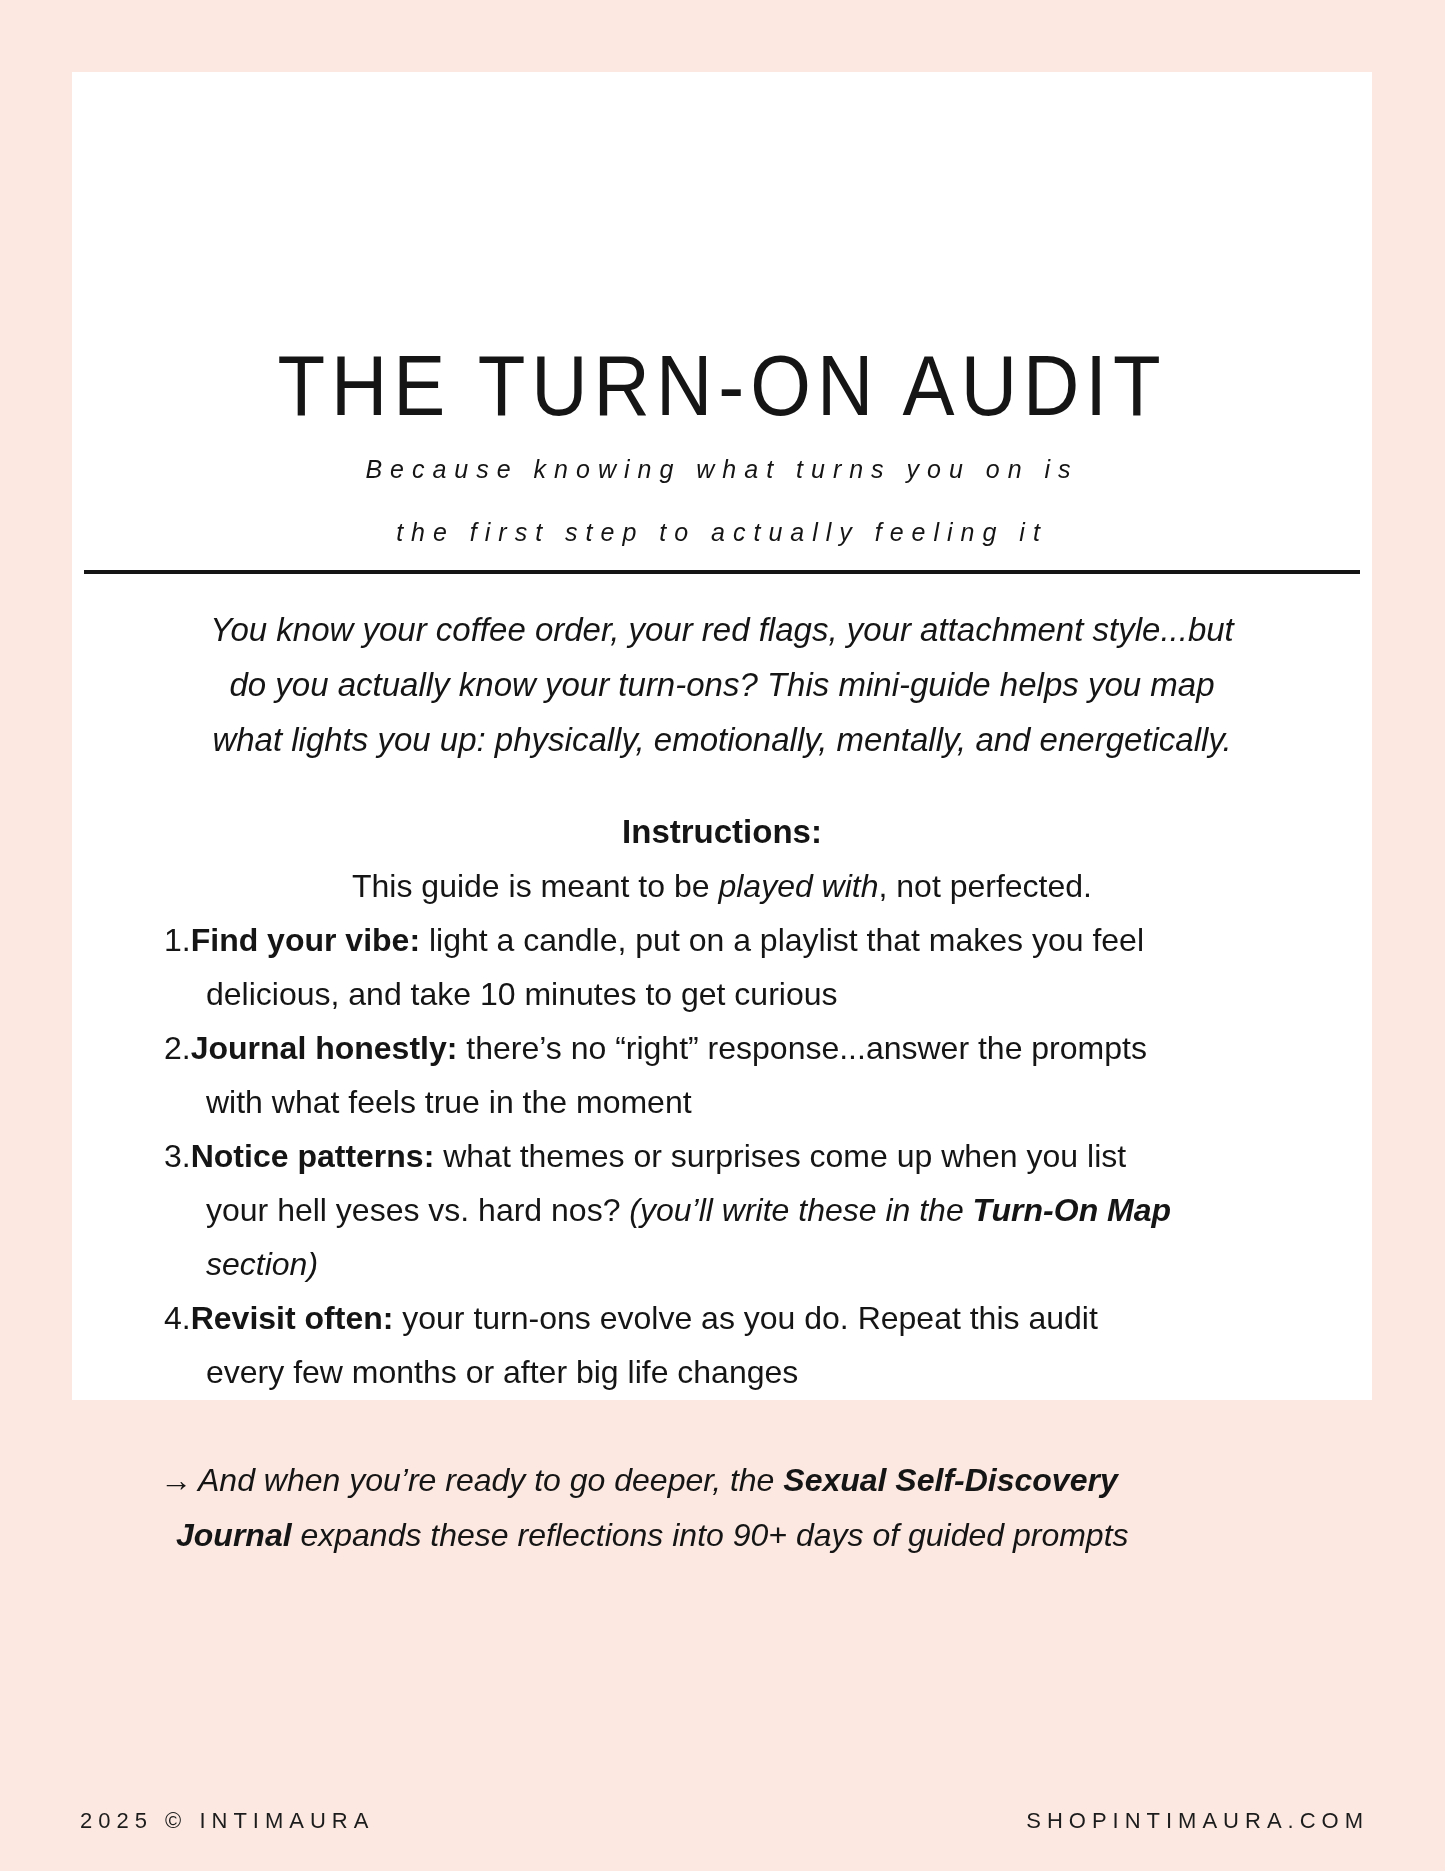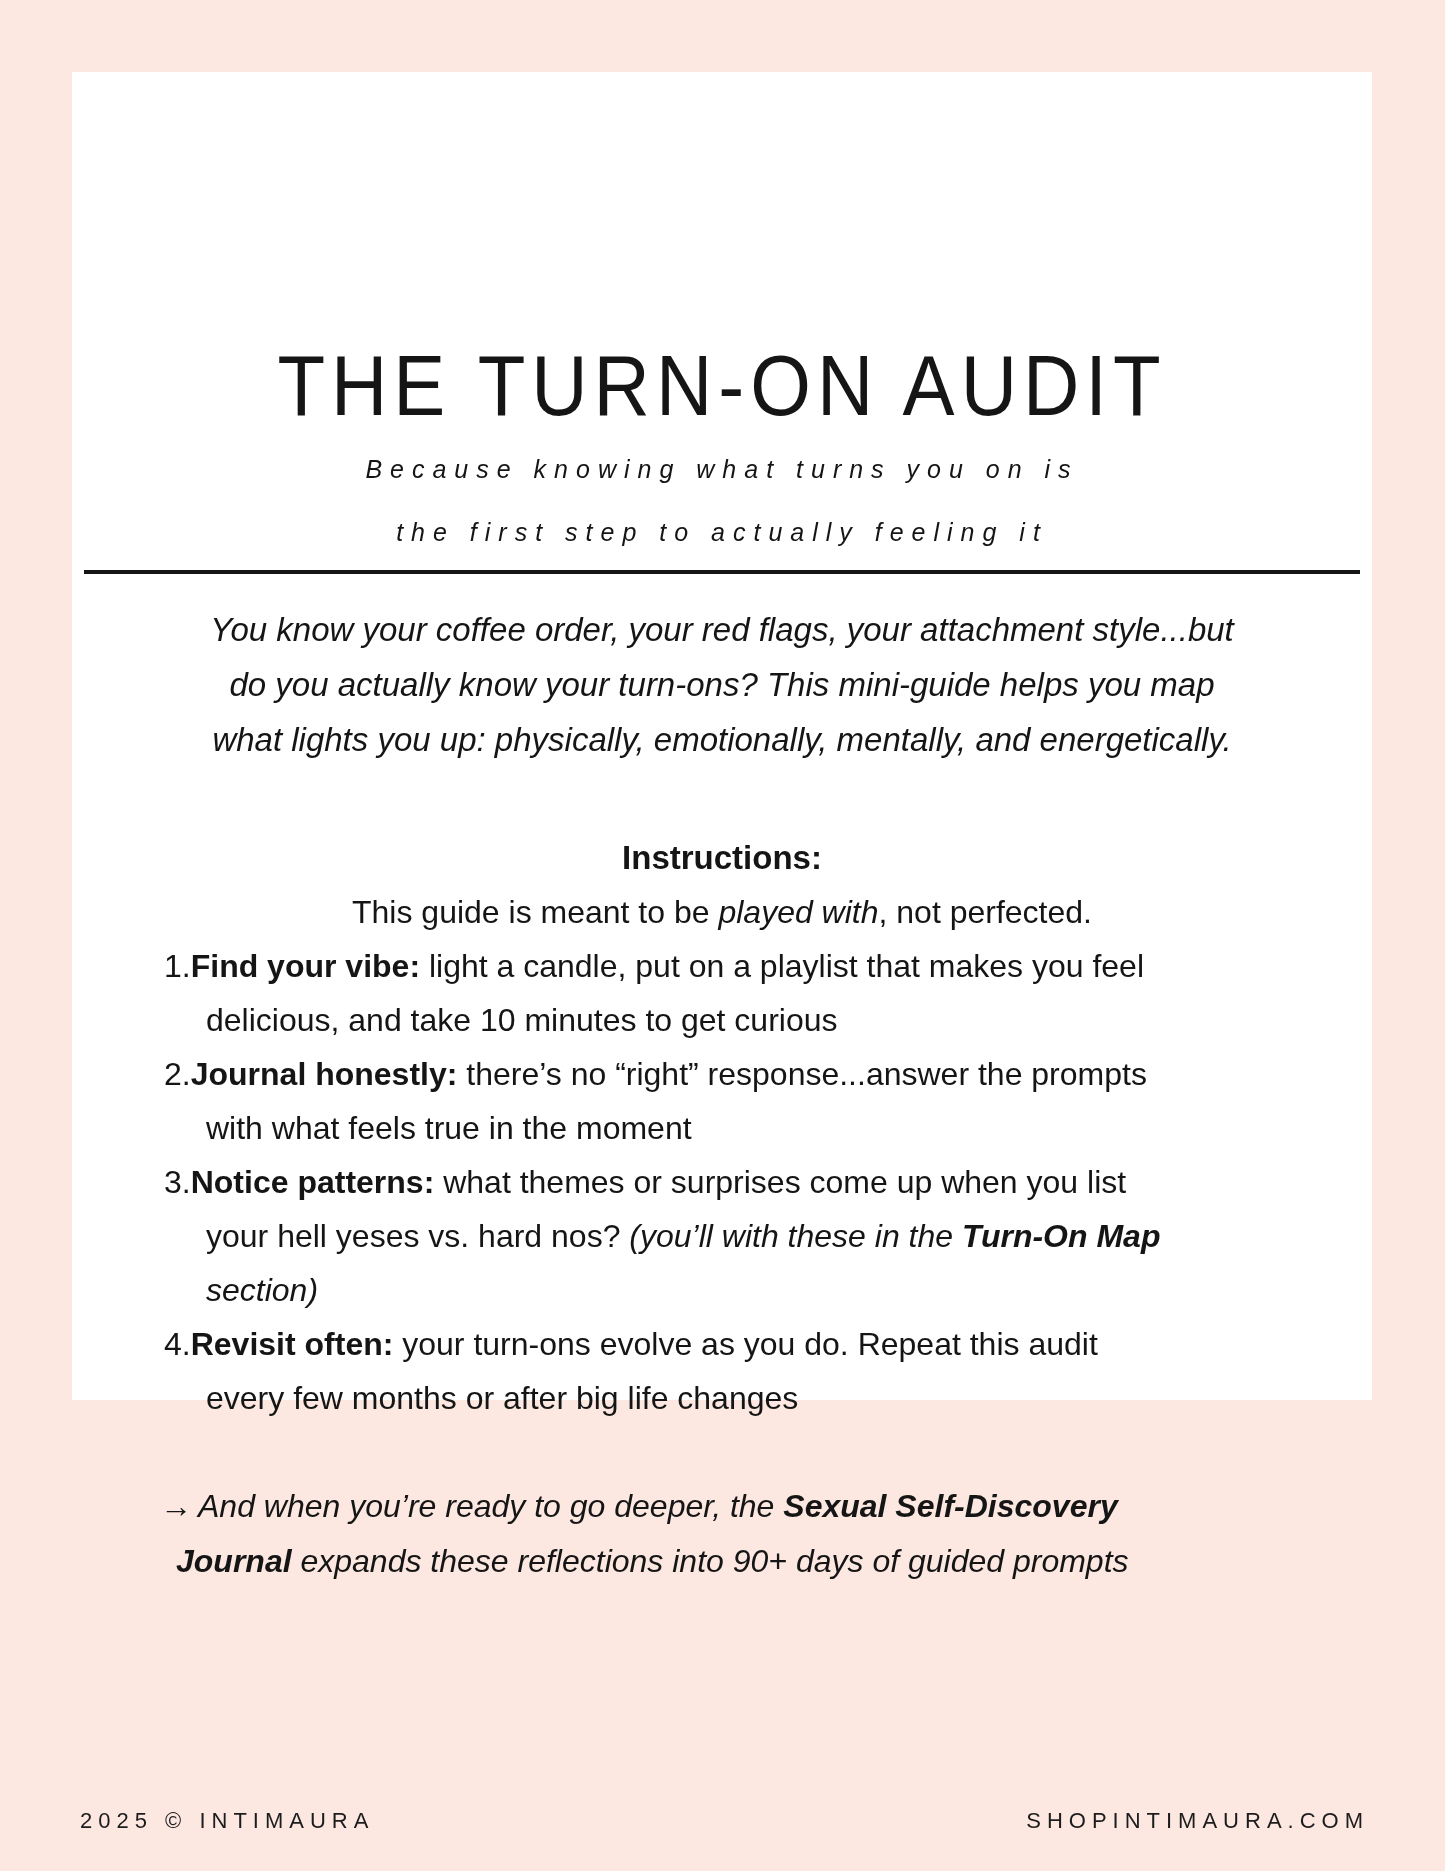--- a/index.html
+++ b/index.html
@@ -44,21 +44,21 @@
   }
   .intro{
     margin-top:28px;
     text-align:center;
     font-style:italic;
     font-size:33px;
     line-height:55px;
   }
   .intro div{white-space:nowrap;}
   .ins-heading{
-    margin-top:64px;
+    margin-top:38px;
     text-align:center;
     font-weight:bold;
     font-size:33px;
     line-height:54px;
     white-space:nowrap;
   }
   .lead{
     text-align:center;
     font-size:32px;
     line-height:54px;
@@ -132,21 +132,21 @@
       </div>
 
       <div class="li">
         <div class="l1"><span class="num">2.</span><b>Journal honestly:</b><span> there’s no “right” response...answer the prompts</span></div>
         <div class="cont optional"><span>with what feels true in the moment</span><i></i><span class="bi"></span></div>
 
       </div>
 
       <div class="li">
         <div class="l1"><span class="num">3.</span><b>Notice patterns:</b><span> what themes or surprises come up when you list</span></div>
-        <div class="cont optional"><span>your hell yeses vs. hard nos? </span><i>(you’ll with these in the </i><span class="bi">Turn-On Map</span></div>
+        <div class="cont optional"><span>your hell yeses vs. hard nos? </span><i>(you’ll write these in the </i><span class="bi">Turn-On Map</span></div>
         <div class="cont optional"><i>section)</i></div>
       </div>
 
       <div class="li">
         <div class="l1"><span class="num">4.</span><b>Revisit often:</b><span> your turn-ons evolve as you do. Repeat this audit</span></div>
         <div class="cont optional"><span>every few months or after big life changes</span><i></i><span class="bi"></span></div>
 
       </div>
 
     </div>

